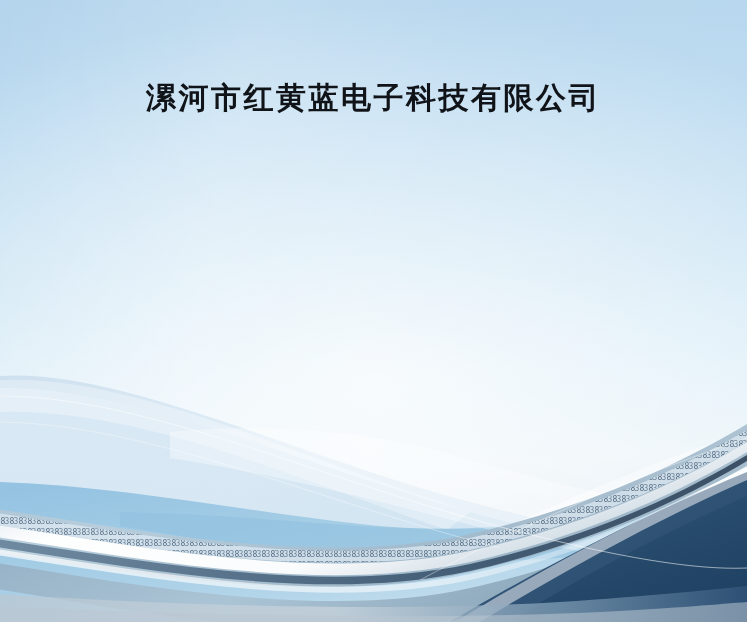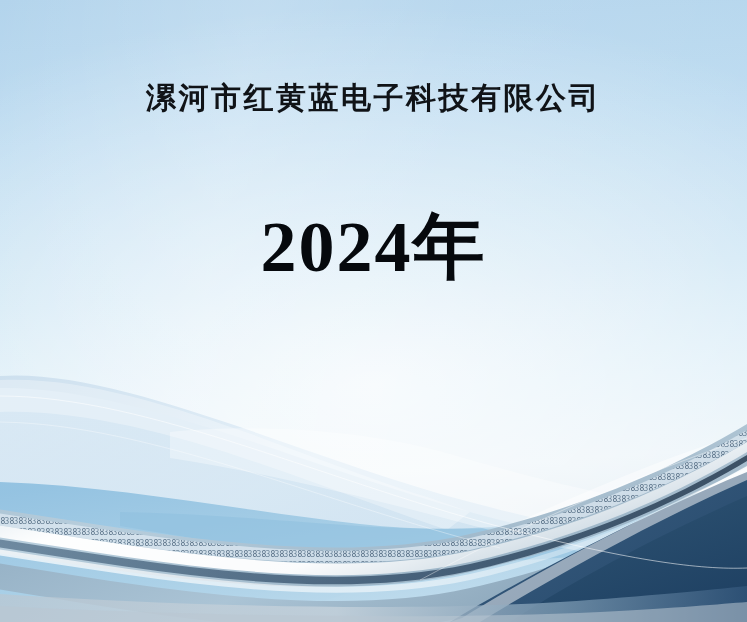--- a/index.html
+++ b/index.html
@@ -193,16 +193,15 @@
       <path d="M0,244 C200,254 430,258 600,250 C680,246 720,242 747,240 L747,260 L0,260 Z" fill="#b9c6d1" opacity="0.55"></path>
 
       <path d="M0,34 C150,34 330,122 520,170 C630,198 700,208 747,206" stroke="#ffffff" stroke-opacity="0.55" stroke-width="1" fill="none"></path>
       <path d="M0,60 C150,62 320,140 500,186" stroke="#ffffff" stroke-opacity="0.35" stroke-width="1" fill="none"></path>
       <path d="M747,76 C640,112 520,164 420,218" stroke="#ffffff" stroke-opacity="0.4" stroke-width="1" fill="none"></path>
     </g>
   </svg>
 
   <div class="text-layer">
     <div class="company">漯河市红黄蓝电子科技有限公司</div>
-    <div class="title-year">2024年</div>
   </div>
 
 </div>
 
 </body></html>

